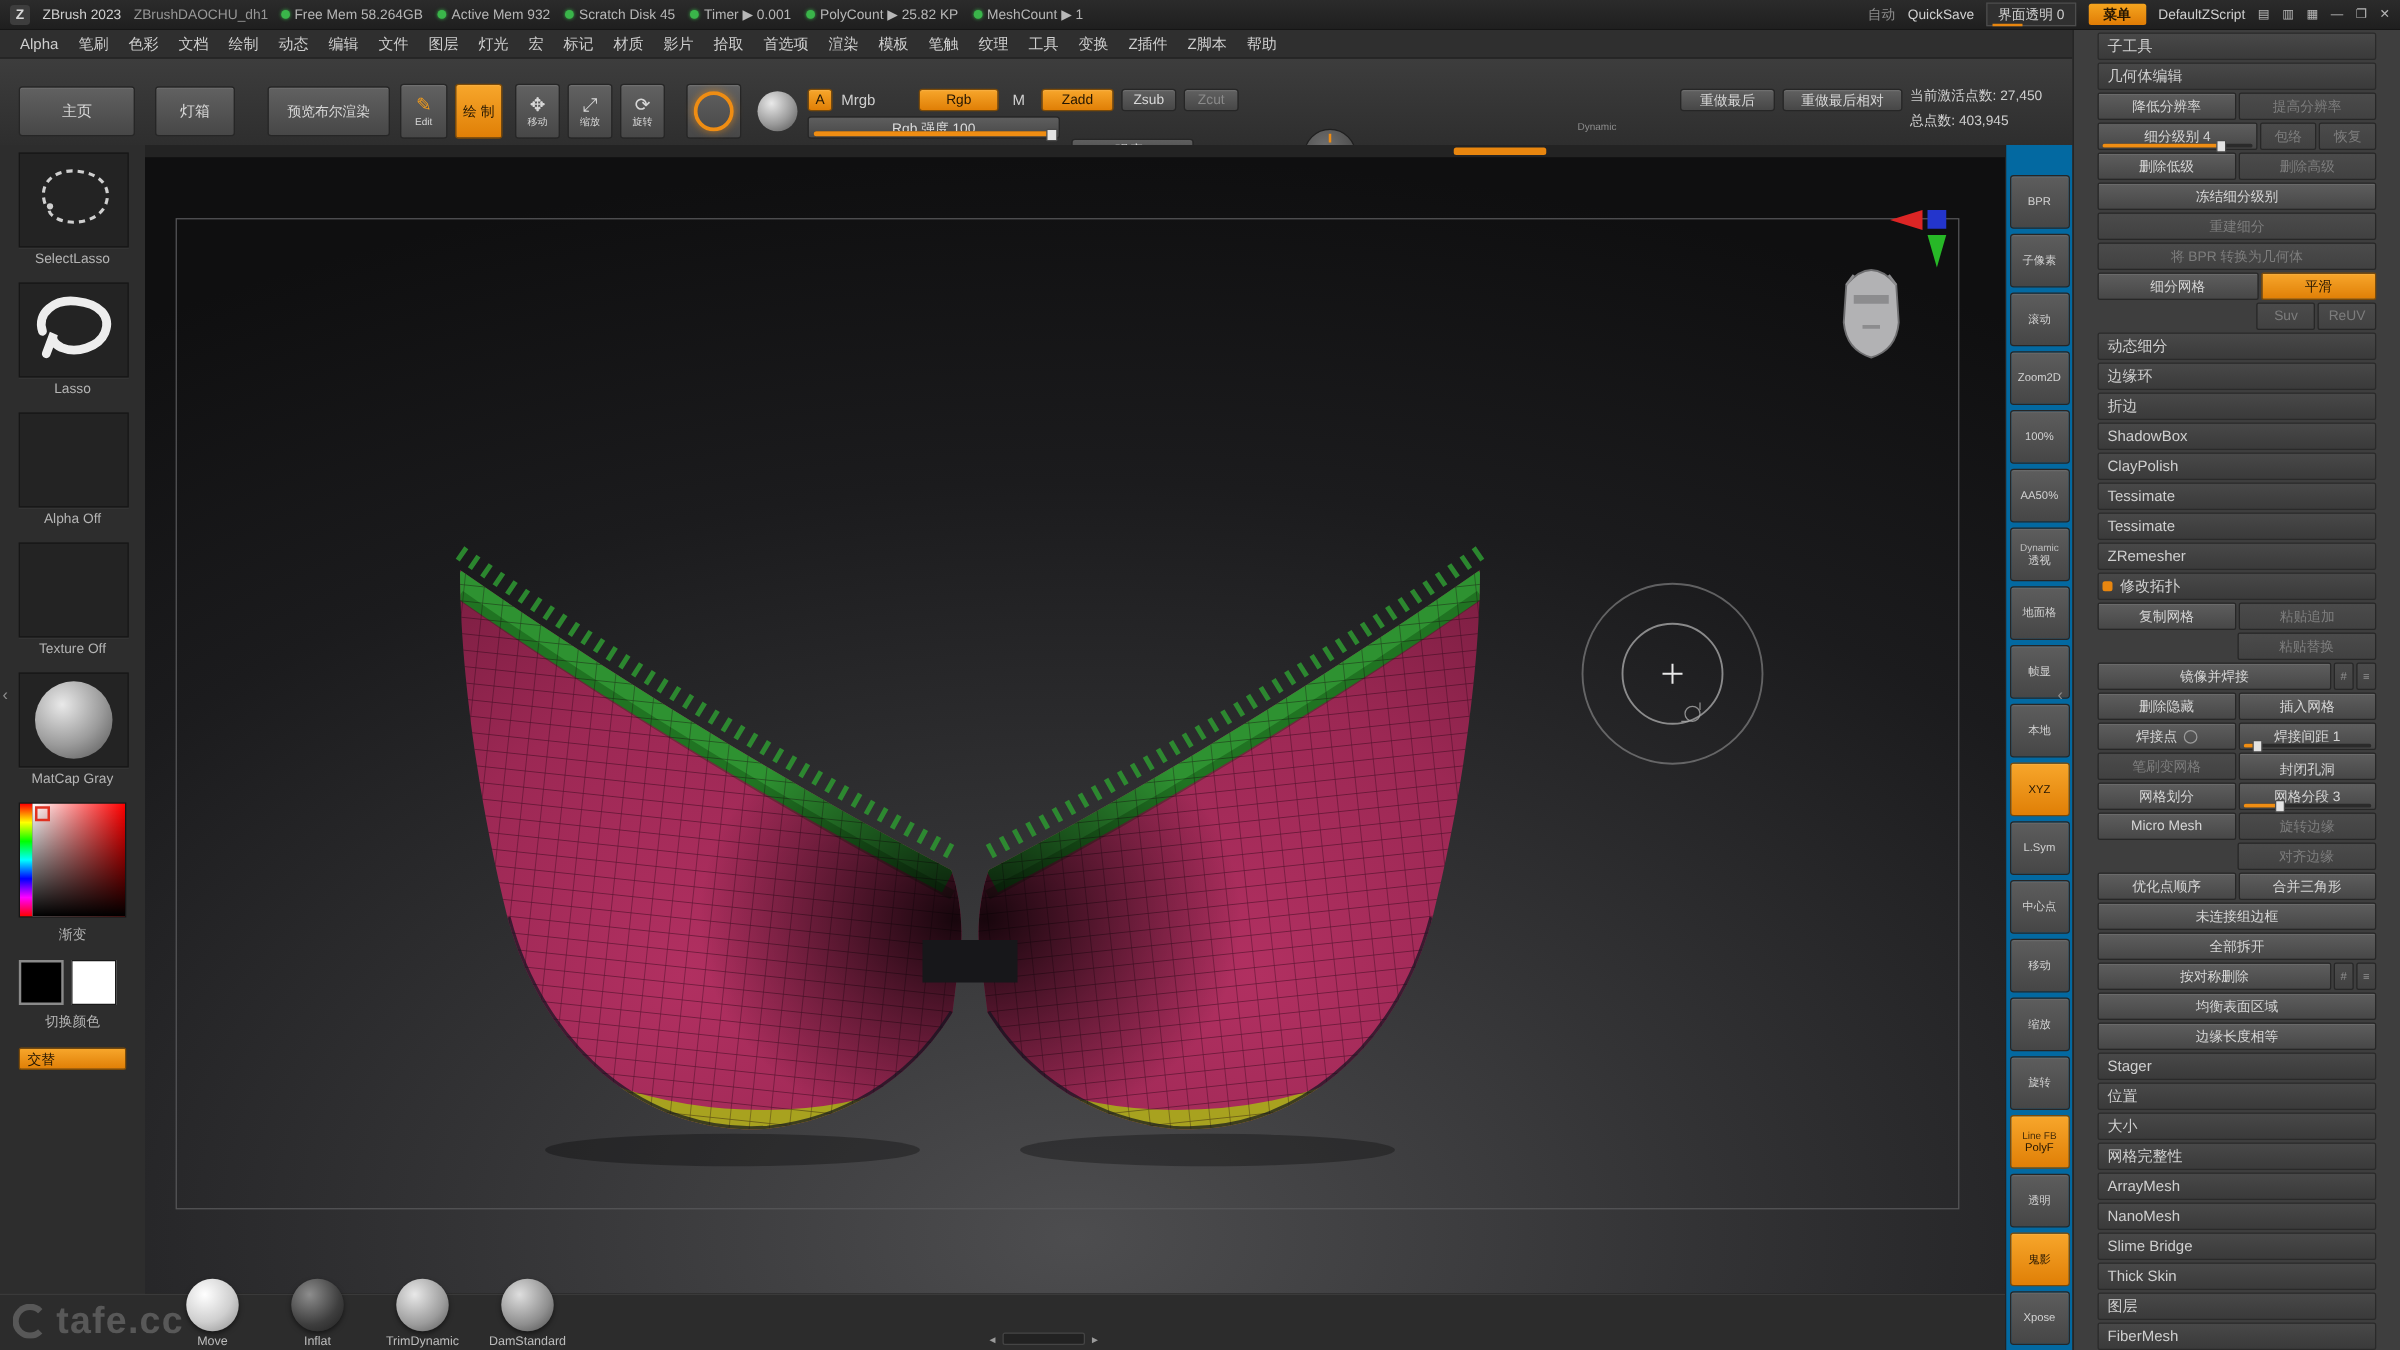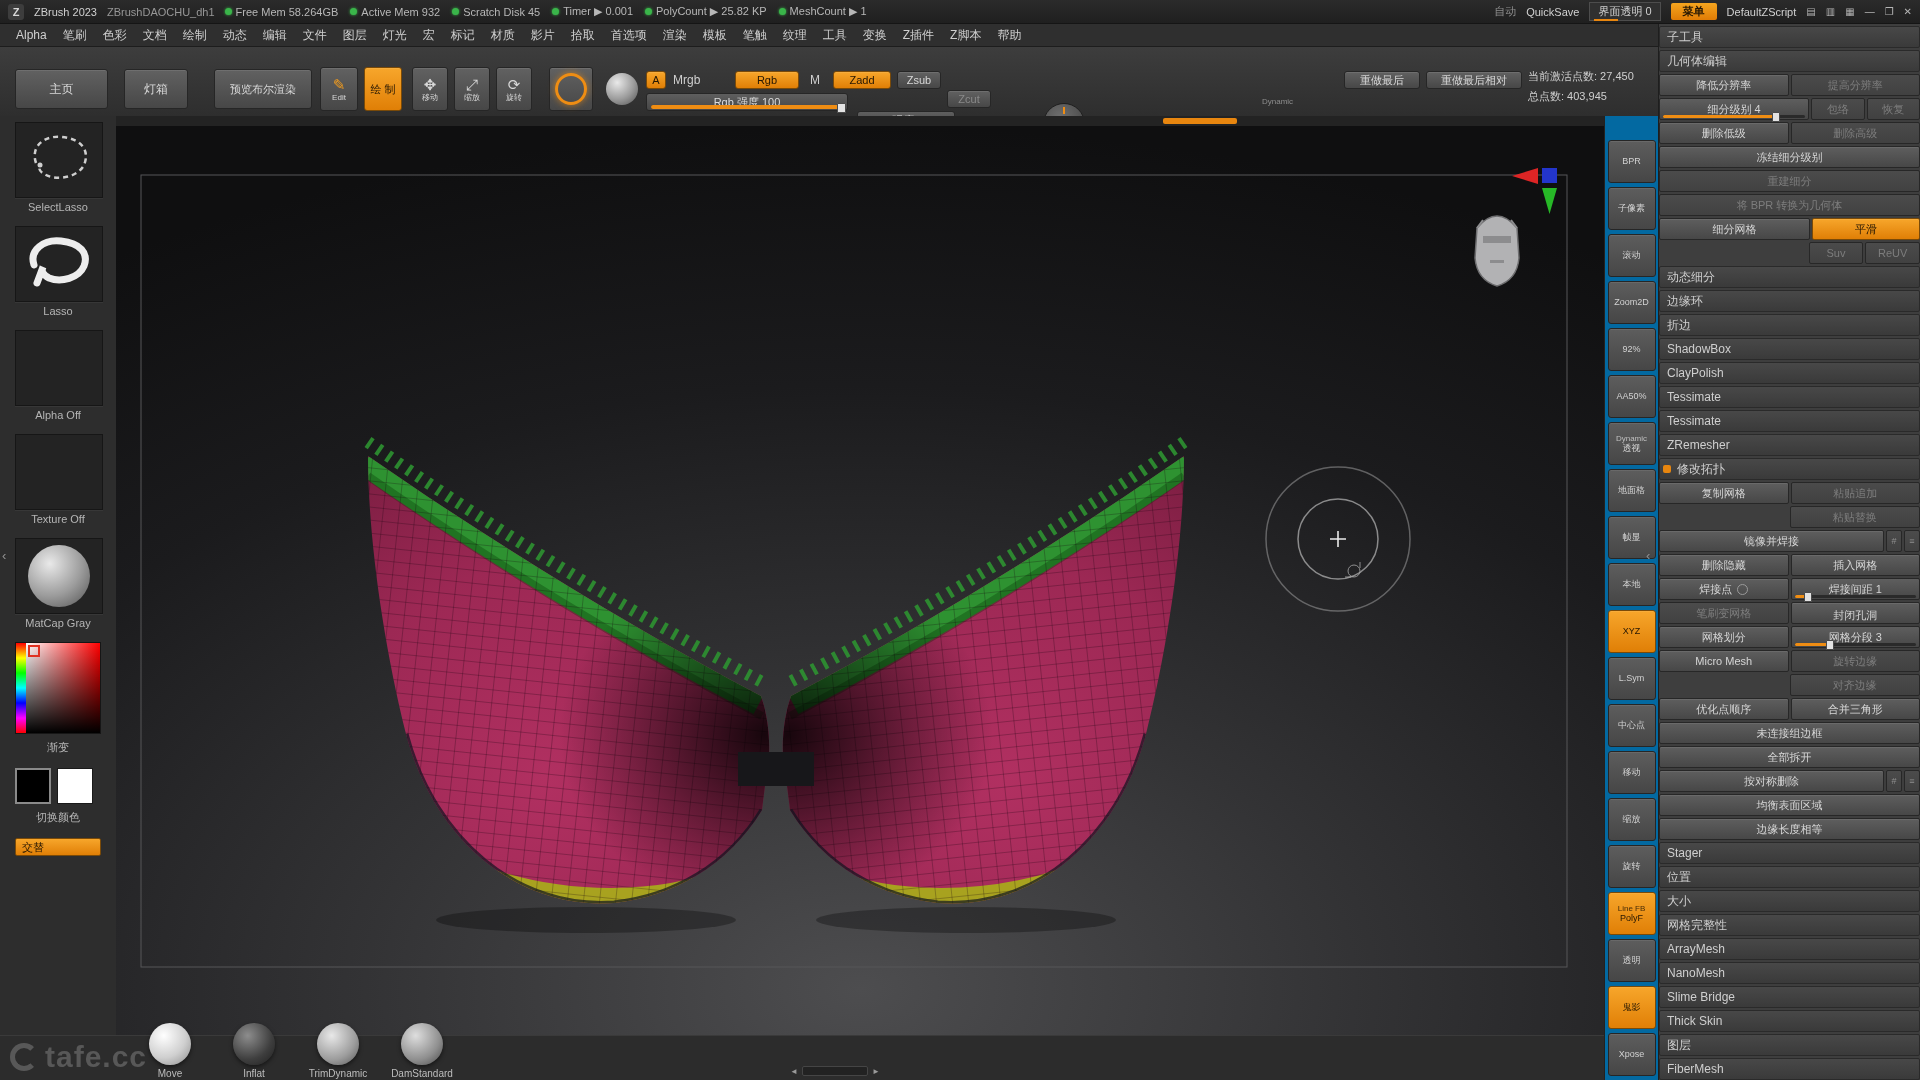--- a/index.html
+++ b/index.html
@@ -27,21 +27,21 @@
   .menu-item{padding:0 8px;color:#cfcfcf;}
 
   
   .toolbar{position:absolute;top:47px;left:0;width:1658px;height:69px;background:linear-gradient(#3d3d3d,#2e2e2e);
     border-bottom:1px solid #191919;}
   .tb-el{position:absolute;box-sizing:border-box;}
   .zbtn{background:linear-gradient(#616161,#474747);border:1px solid #262626;border-radius:3px;color:#d8d8d8;
     display:flex;align-items:center;justify-content:center;font-size:12px;box-shadow:inset 0 1px 0 rgba(255,255,255,.09);white-space:nowrap;}
   .small{font-size:11px;}
   .orangebtn{background:linear-gradient(#f7a62b,#e07f06);color:#241603;border-color:#7a4a08;}
-  .dimbtn{color:#8a8a8a;margin-top:19px;}
+  .dimbtn{color:#8a8a8a;}
   .glyphcol{flex-direction:column;line-height:1;gap:2px;}
   .glyph{font-size:15px;}
   .tinylab{font-size:8px;color:inherit;}
   .pencil{color:#f19b1d;font-size:15px;}
   .ring{width:26px;height:26px;border-radius:50%;border:3px solid #ef8d13;box-shadow:0 0 7px rgba(239,141,19,.65);}
   .sphere{border-radius:50%;background:radial-gradient(circle at 35% 30%,#e9e9e9,#9b9b9b 55%,#4f4f4f);}
   .labtxt{color:#cfcfcf;font-size:12px;}
   .t-slider{position:relative;background:linear-gradient(#5e5e5e,#474747);border:1px solid #262626;border-radius:3px;
     color:#dcdcdc;font-size:11px;display:flex;align-items:center;justify-content:center;white-space:nowrap;}
   .track{position:absolute;left:4px;right:4px;bottom:1px;height:4px;background:#2a2a2a;border-radius:2px;}
@@ -81,21 +81,21 @@
   .right-strip{position:absolute;left:1604px;top:116px;width:54px;height:964px;background:#0369a1;border-left:1px solid #222;
     display:flex;flex-direction:column;align-items:center;padding-top:24px;gap:4px;box-sizing:border-box;}
   .shelf-btn{width:46px;height:41px;background:linear-gradient(#5d5d5d,#464646);border:1px solid #262626;border-radius:3px;
     display:flex;flex-direction:column;align-items:center;justify-content:center;font-size:9px;color:#d2d2d2;line-height:1.15;
     box-shadow:inset 0 1px 0 rgba(255,255,255,.08);}
   .shelf-btn.orange{background:linear-gradient(#f7a62b,#e07f06);color:#241603;border-color:#7a4a08;}
   .shelf-sub{font-size:8px;opacity:.85;}
 
   
   .right-panel{position:absolute;left:1658px;top:24px;width:262px;height:1056px;background:#3e3e3e;border-left:1px solid #1e1e1e;
-    padding:2px 0;box-sizing:border-box;overflow:hidden;}
+    padding:2px 19px;box-sizing:border-box;overflow:hidden;}
   .p-header{height:22px;margin-bottom:2px;background:linear-gradient(#484848,#3a3a3a);border:1px solid #2a2a2a;border-radius:2px;
     display:flex;align-items:center;padding:0 7px;font-size:12px;color:#cfcfcf;box-sizing:border-box;}
   .p-marker{width:8px;height:8px;background:#e8860f;border-radius:2px;margin-right:6px;margin-left:-4px;}
   .p-row{height:22px;margin-bottom:2px;display:flex;gap:2px;}
   .p-btn{background:linear-gradient(#5e5e5e,#474747);border:1px solid #272727;border-radius:2px;color:#d6d6d6;font-size:11px;
     display:flex;align-items:center;justify-content:center;overflow:hidden;white-space:nowrap;box-sizing:border-box;
     box-shadow:inset 0 1px 0 rgba(255,255,255,.08);}
   .p-btn.dis{background:linear-gradient(#4b4b4b,#414141);color:#7d7d7d;box-shadow:none;}
   .p-btn.act{background:linear-gradient(#f7a62b,#e07f06);color:#241603;border-color:#7a4a08;}
   .p-btn.mini{font-size:9px;color:#8f8f8f;}
@@ -427,21 +427,21 @@
       <div class="shelf-btn">
         <div class="shelf-lab">子像素</div>
       </div>
       <div class="shelf-btn">
         <div class="shelf-lab">滚动</div>
       </div>
       <div class="shelf-btn">
         <div class="shelf-lab">Zoom2D</div>
       </div>
       <div class="shelf-btn">
-        <div class="shelf-lab">92%</div>
+        <div class="shelf-lab">100%</div>
       </div>
       <div class="shelf-btn">
         <div class="shelf-lab">AA50%</div>
       </div>
       <div class="shelf-btn">
         <div class="shelf-sub">Dynamic</div>
         <div class="shelf-lab">透视</div>
       </div>
       <div class="shelf-btn">
         <div class="shelf-lab">地面格</div>

